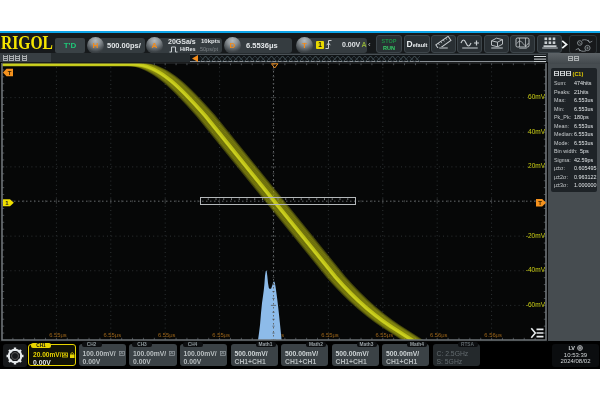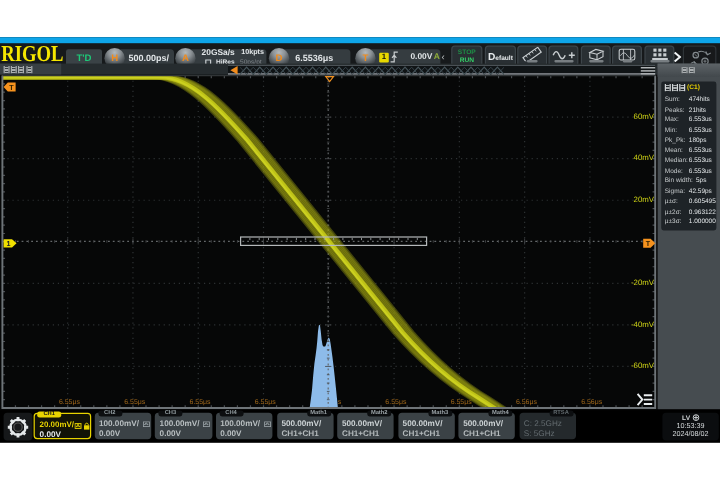--- a/index.html
+++ b/index.html
@@ -1,20 +1,20 @@
 <!DOCTYPE html>
 <html><head>
 <meta charset="utf-8">
 <style>
   html,body{margin:0;padding:0;}
   body{width:600px;height:400px;background:#ffffff;font-family:"Liberation Sans",sans-serif;overflow:hidden;position:relative;}
   .abs{position:absolute;}
   #screen{position:absolute;left:0;top:31px;width:600px;height:338px;background:#000;}
   
-  #tbar{position:absolute;left:0;top:0;width:600px;height:22px;background:#16191b;border-top:5px solid #0ea5e9;}
+  #tbar{position:absolute;left:0;top:0;width:600px;height:22px;background:#16191b;border-top:2px solid #0ea5e9;}
   .gbox{position:absolute;top:5px;height:15px;background:#353c40;border-radius:3px;}
   .circ{position:absolute;top:4px;width:17px;height:17px;border-radius:50%;
         background:radial-gradient(circle at 50% 22%, #b2b8bb 0%, #8d9397 30%, #5a6064 55%, #3a4044 72%, #34393c 100%);
         color:#f08b1c;font-weight:bold;font-size:8px;text-align:center;line-height:17px;}
   .btn{position:absolute;top:2px;height:18px;background:#292f33;border:1px solid #3d454a;border-radius:3px;box-sizing:border-box;}
   .lblbar{position:absolute;height:1.8px;background:#787e82;border-radius:0.9px;bottom:2.8px;}
   .zh{display:inline-block;width:5px;height:5.5px;box-sizing:border-box;margin-right:1.2px;vertical-align:middle;border-left:1px solid #aaaeb0;border-right:1px solid #aaaeb0;background:repeating-linear-gradient(0deg,#aaaeb0 0,#aaaeb0 1px,rgba(0,0,0,0) 1px,rgba(0,0,0,0) 2.2px);}
   .wt{color:#e2e6e8;font-weight:bold;}
   
   #nav{position:absolute;left:0;top:22px;width:548px;height:10px;background:#262c2f;}

